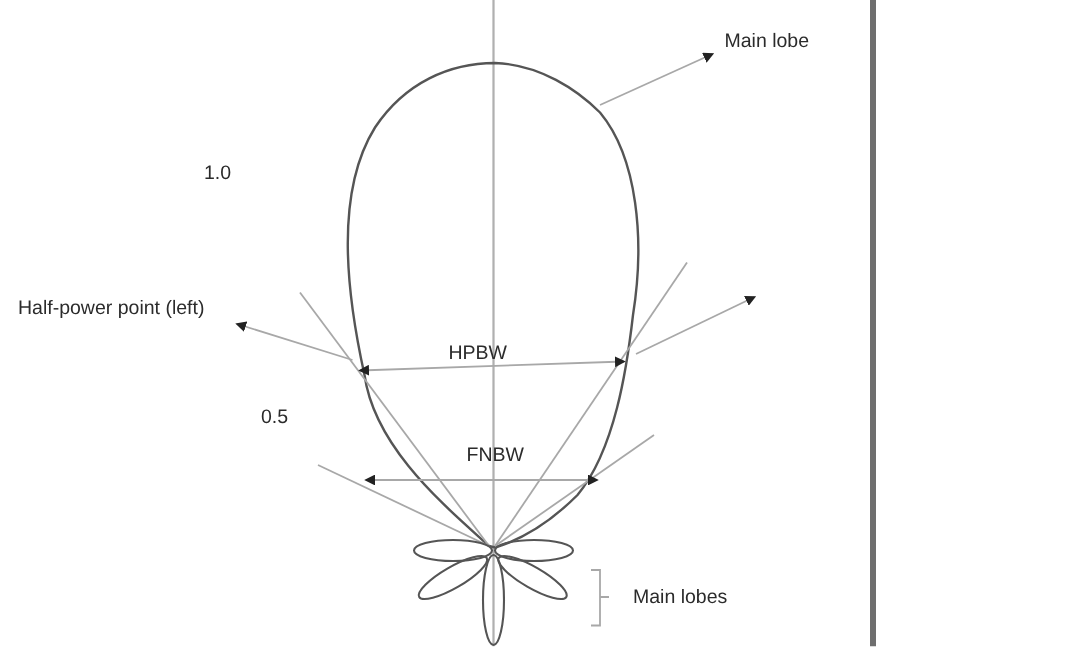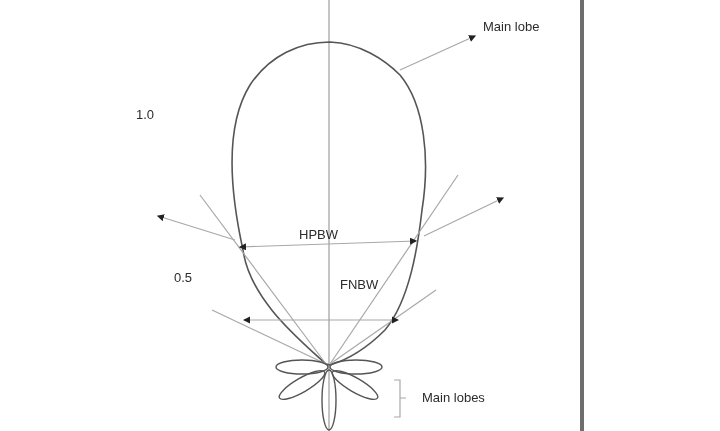--- a/index.html
+++ b/index.html
@@ -46,20 +46,21 @@
       <ellipse cx="356" cy="367" rx="26" ry="7"></ellipse>
       <ellipse cx="302" cy="385" rx="26" ry="7" transform="rotate(-30 302 385)"></ellipse>
       <ellipse cx="355" cy="385" rx="26" ry="7" transform="rotate(30 355 385)"></ellipse>
       <ellipse cx="329" cy="400" rx="7" ry="30"></ellipse>
     </g>
 
     <path d="M394,380 L400,380 L400,417 L394,417 M400,398 L406,398" fill="none" stroke="#a8a8a8" stroke-width="1.2"></path>
   </svg>
 
   <div class="lbl" style="left:483px;top:19px;">Main lobe</div>
+  <div class="lbl" style="left:12px;top:197px;">Half-power point (left)</div>
   <div class="lbl" style="left:299px;top:227px;">HPBW</div>
-  <div class="lbl" style="left:311px;top:277px;margin-left:29px;">FNBW</div>
+  <div class="lbl" style="left:311px;top:295px;">FNBW</div>
   <div class="lbl" style="left:422px;top:390px;">Main lobes</div>
   <div class="lbl" style="left:136px;top:107px;">1.0</div>
   <div class="lbl" style="left:174px;top:270px;">0.5</div>
 
   <div class="edge-bar"></div>
 </div>
 
 </body></html>

